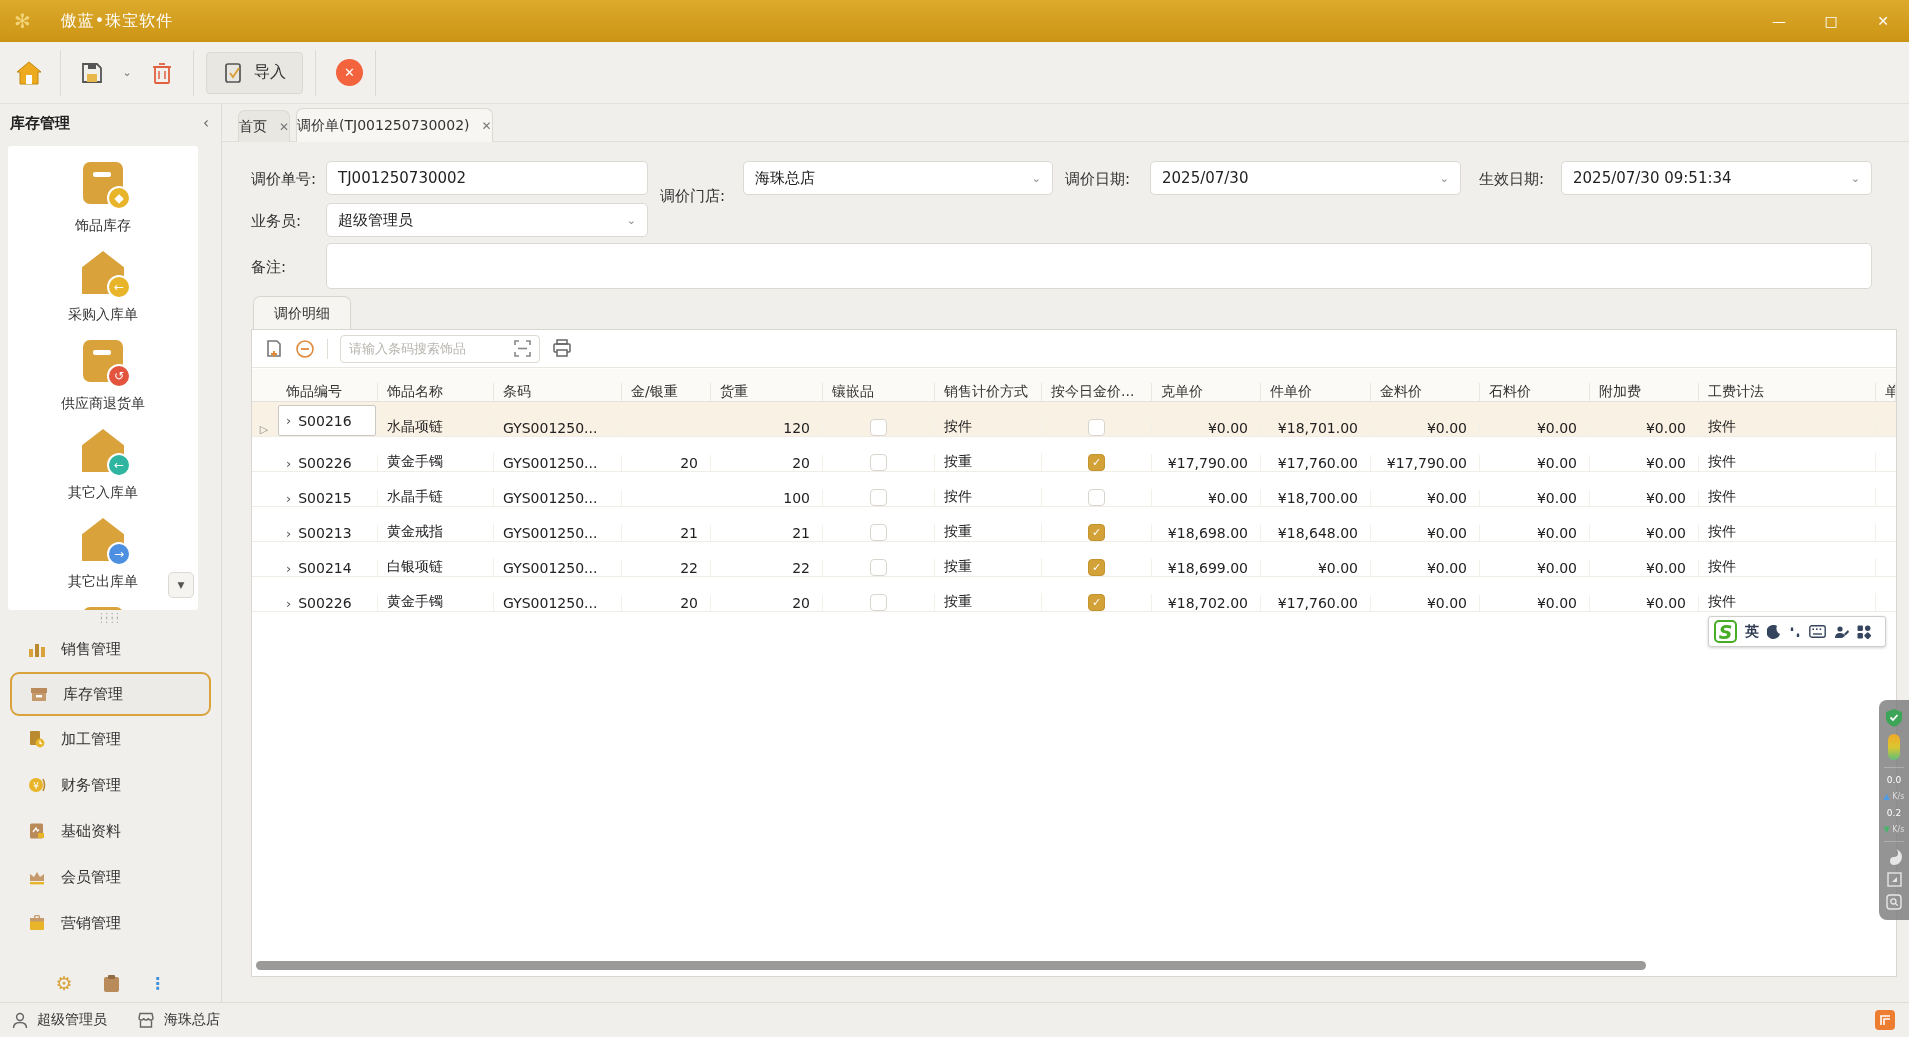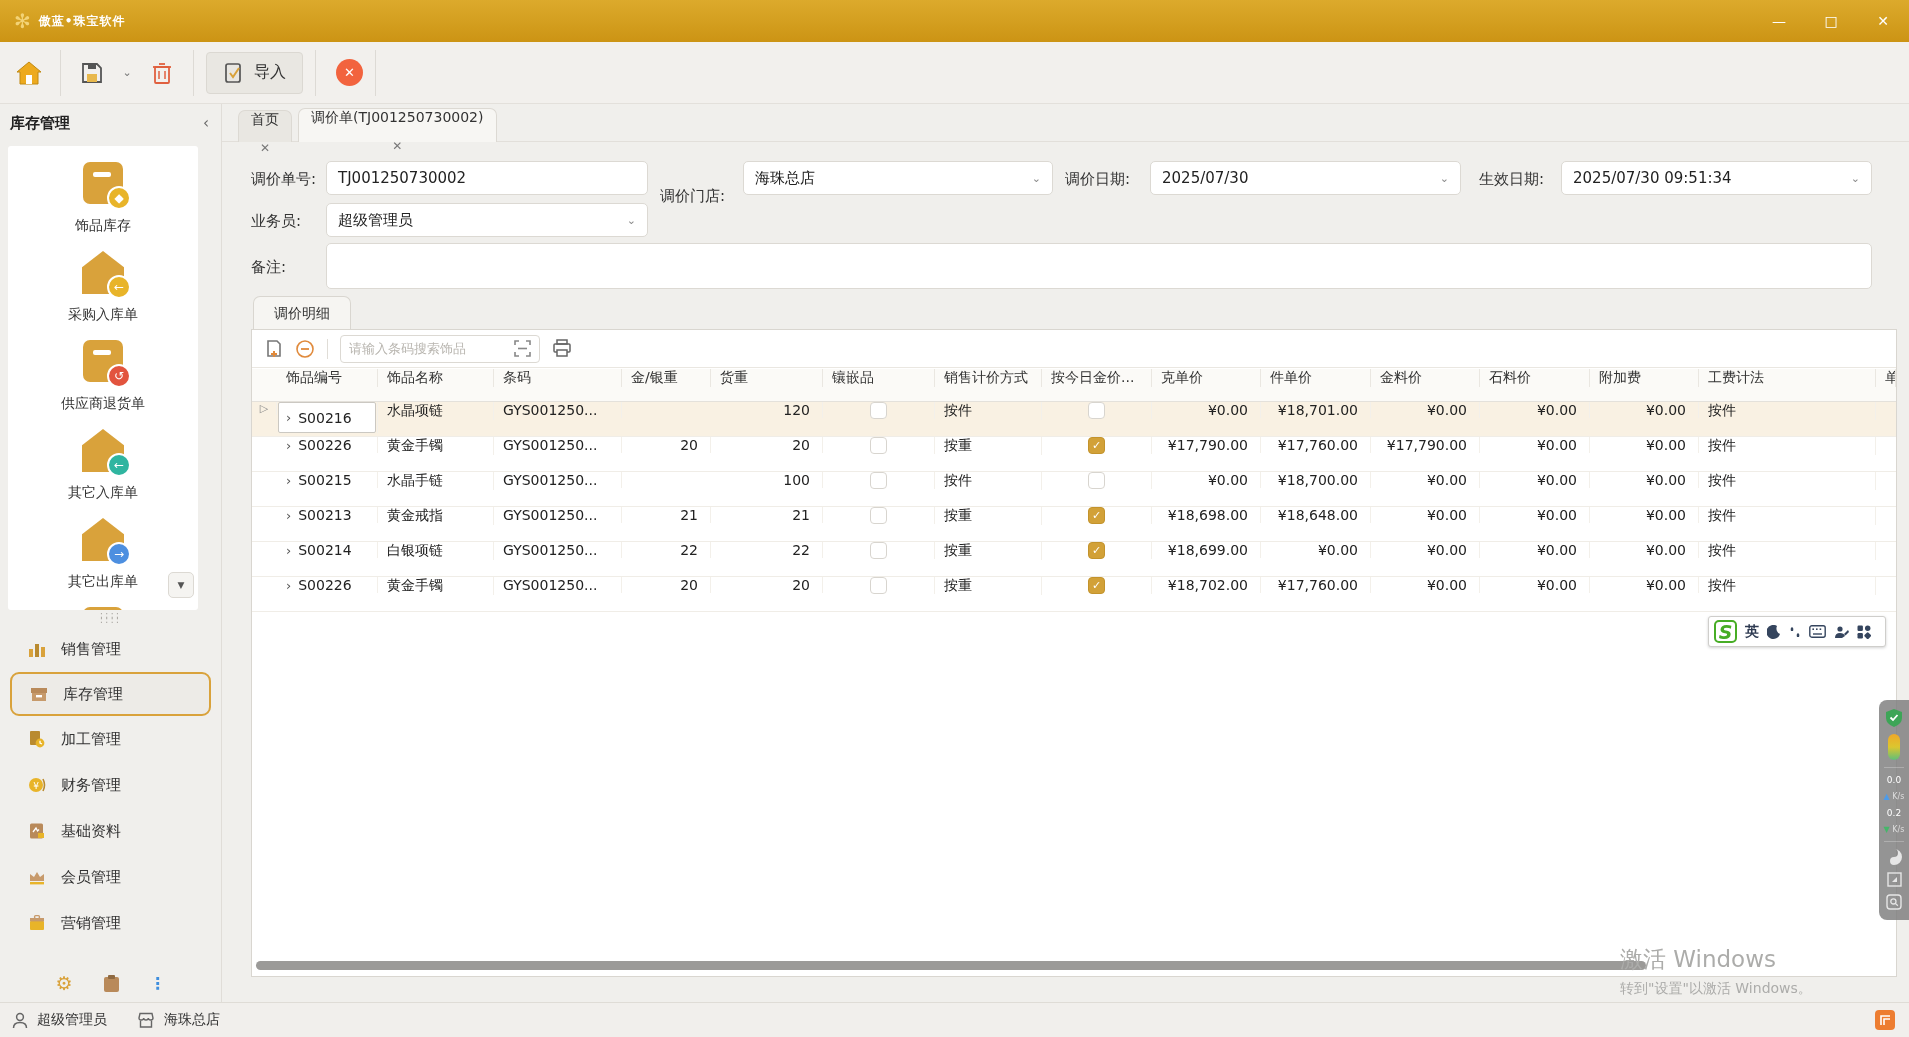--- a/index.html
+++ b/index.html
@@ -4,21 +4,21 @@
 <style>
   * { margin:0; padding:0; box-sizing:border-box; }
   html,body { width:1909px; height:1037px; overflow:hidden; }
   body { font-family:"DejaVu Sans","Liberation Sans",sans-serif; background:#F0EFEC; color:#333; }
   #app { position:relative; width:1909px; height:1037px; overflow:hidden; }
 
   
   .titlebar { position:absolute; top:0; left:0; right:0; height:42px;
     background:linear-gradient(#DCAA2C,#CC9414); display:flex; align-items:center; }
   .tb-logo { margin-left:14px; color:#F3D377; font-size:20px; }
-  .tb-title { margin-left:8px; color:#FFFFFF; font-size:12px; font-weight:bold; letter-spacing:1px; }
+  .tb-title { margin-left:30px; color:#FFFFFF; font-size:16px; font-weight:normal; letter-spacing:1px; }
   .win-controls { position:absolute; right:0; top:0; height:42px; display:flex; }
   .win-btn { width:52px; height:42px; display:flex; align-items:center; justify-content:center;
     color:#FFF; font-size:14px; }
 
   
   .toolbar { position:absolute; top:42px; left:0; right:0; height:62px; background:#F2F0ED;
     border-bottom:1px solid #E3E0DB; display:flex; align-items:center; padding-left:10px; gap:8px; }
   .tool-btn { width:38px; height:42px; display:flex; align-items:center; justify-content:center; border-radius:4px; }
   .tool-sep { width:1px; height:46px; background:#DDDAD5; margin:0 4px; }
   .chev-small { color:#777; font-size:11px; width:16px; text-align:center; }
@@ -56,23 +56,23 @@
     border-radius:9px; background:#EDEBE7; }
   .nav-ico { width:18px; height:18px; flex:0 0 18px; }
   .sb-bottom { position:absolute; bottom:8px; left:0; right:0; display:flex; justify-content:center;
     align-items:center; gap:30px; }
   .gear-ico { color:#D9A23B; font-size:19px; }
   .kebab-ico { color:#3E8EDD; font-size:16px; font-weight:bold; }
 
   
   .tabbar { position:absolute; top:104px; left:222px; right:0; height:38px; border-bottom:1px solid #E2DFDA;
     display:flex; align-items:flex-end; padding-left:16px; gap:6px; }
-  .tab { height:32px; display:flex; align-items:center; gap:12px; padding:0 12px;
+  .tab { height:32px; display:flex; align-items:center; gap:12px; padding:0 0;
     border:1px solid #DCD9D3; border-bottom:none; border-radius:7px 7px 0 0; background:#E9E7E2;
-    font-size:14px; color:#333; margin-bottom:-1px;flex-direction:column; }
+    font-size:14px; color:#333; margin-bottom:-1px; }
   .tab.active { background:#F7F6F3; height:34px; }
   .tab-close { color:#777; font-size:12px; }
 
   
   .f-label { position:absolute; font-size:15px; color:#333; }
   .f-input { position:absolute; height:34px; background:#FFF; border:1px solid #DCD9D3; border-radius:5px;
     display:flex; align-items:center; padding:0 11px; font-size:15px; color:#222; }
   .f-input .chev { margin-left:auto; color:#888; font-size:11px; }
   .f-textarea { position:absolute; background:#FFF; border:1px solid #DCD9D3; border-radius:5px; }
 
@@ -84,21 +84,21 @@
     border:1px solid #D9D6D0; overflow:hidden; }
   .dp-toolbar { height:38px; border-bottom:1px solid #EAE7E1; display:flex; align-items:center;
     padding-left:12px; gap:12px; }
   .dp-sep { width:1px; height:20px; background:#E0DDD7; }
   .dp-search { width:200px; height:28px; border:1px solid #DCD9D3; border-radius:4px; background:#FFF;
     display:flex; align-items:center; padding:0 8px; gap:6px; }
   .dp-search-ph { font-size:13px; color:#B8B5AF; flex:1; }
 
   
   .tbl { position:absolute; top:39px; left:0; right:0; }
-  .trow { display:flex; height:35px; border-bottom:1px solid #F0EDE7; align-items:flex-start; }
+  .trow { display:flex; height:35px; border-bottom:1px solid #F0EDE7; align-items:flex-end; }
   .trow.header { height:33px; background:#FBFAF7; border-bottom:1px solid #E4E1DB; }
   .trow.hl { background:#F9F1E3; }
   .tc { display:flex; align-items:center; padding-left:9px; font-size:14px; color:#222;
     border-right:1px solid #F3F0EA; overflow:hidden; white-space:nowrap; }
   .trow.header .tc { color:#333; border-right:1px solid #EAE7E1; }
   .tc.num { justify-content:flex-end; padding-right:12px; padding-left:2px; }
   .tc.ctr { justify-content:center; padding-left:0; }
   .expander { color:#555; font-size:13px; margin-right:7px; }
   .row-ind { color:#888; font-size:11px; }
   .codebox { background:#FFF; border:1px solid #CBC8C2; border-radius:2px; height:31px;
@@ -579,24 +579,20 @@
       <rect x="1" y="1" width="13" height="13" fill="none" stroke="#E6E6E6" stroke-width="1.4"></rect>
       <path d="M5 10 L10 5 L10 10Z" fill="#E6E6E6"></path>
     </svg>
     <svg width="16" height="16" viewBox="0 0 16 16">
       <rect x="1" y="1" width="14" height="14" rx="3" fill="none" stroke="#E6E6E6" stroke-width="1.4"></rect>
       <circle cx="7.4" cy="7.4" r="2.6" fill="none" stroke="#E6E6E6" stroke-width="1.3"></circle>
       <line x1="9.4" y1="9.4" x2="11.8" y2="11.8" stroke="#E6E6E6" stroke-width="1.3"></line>
     </svg>
   </div>
 
-  <div class="watermark">
-    <div class="wm1">激活 Windows</div>
-    <div class="wm2">转到"设置"以激活 Windows。</div>
-  </div>
 
   <div class="statusbar">
     <svg width="16" height="17" viewBox="0 0 16 17">
       <circle cx="8" cy="5" r="3.4" fill="none" stroke="#666" stroke-width="1.5"></circle>
       <path d="M1.5 16 Q1.5 10.5 8 10.5 Q14.5 10.5 14.5 16" fill="none" stroke="#666" stroke-width="1.5"></path>
     </svg>
     <span class="sb-text">超级管理员</span>
     <span style="width:12px;"></span>
     <svg width="18" height="16" viewBox="0 0 18 16">
       <path d="M2 6 L3 1.5 H15 L16 6 Q16 8 13.7 8 Q11.3 8 11.3 6 Q11.3 8 9 8 Q6.7 8 6.7 6 Q6.7 8 4.3 8 Q2 8 2 6Z" fill="none" stroke="#666" stroke-width="1.4"></path>

